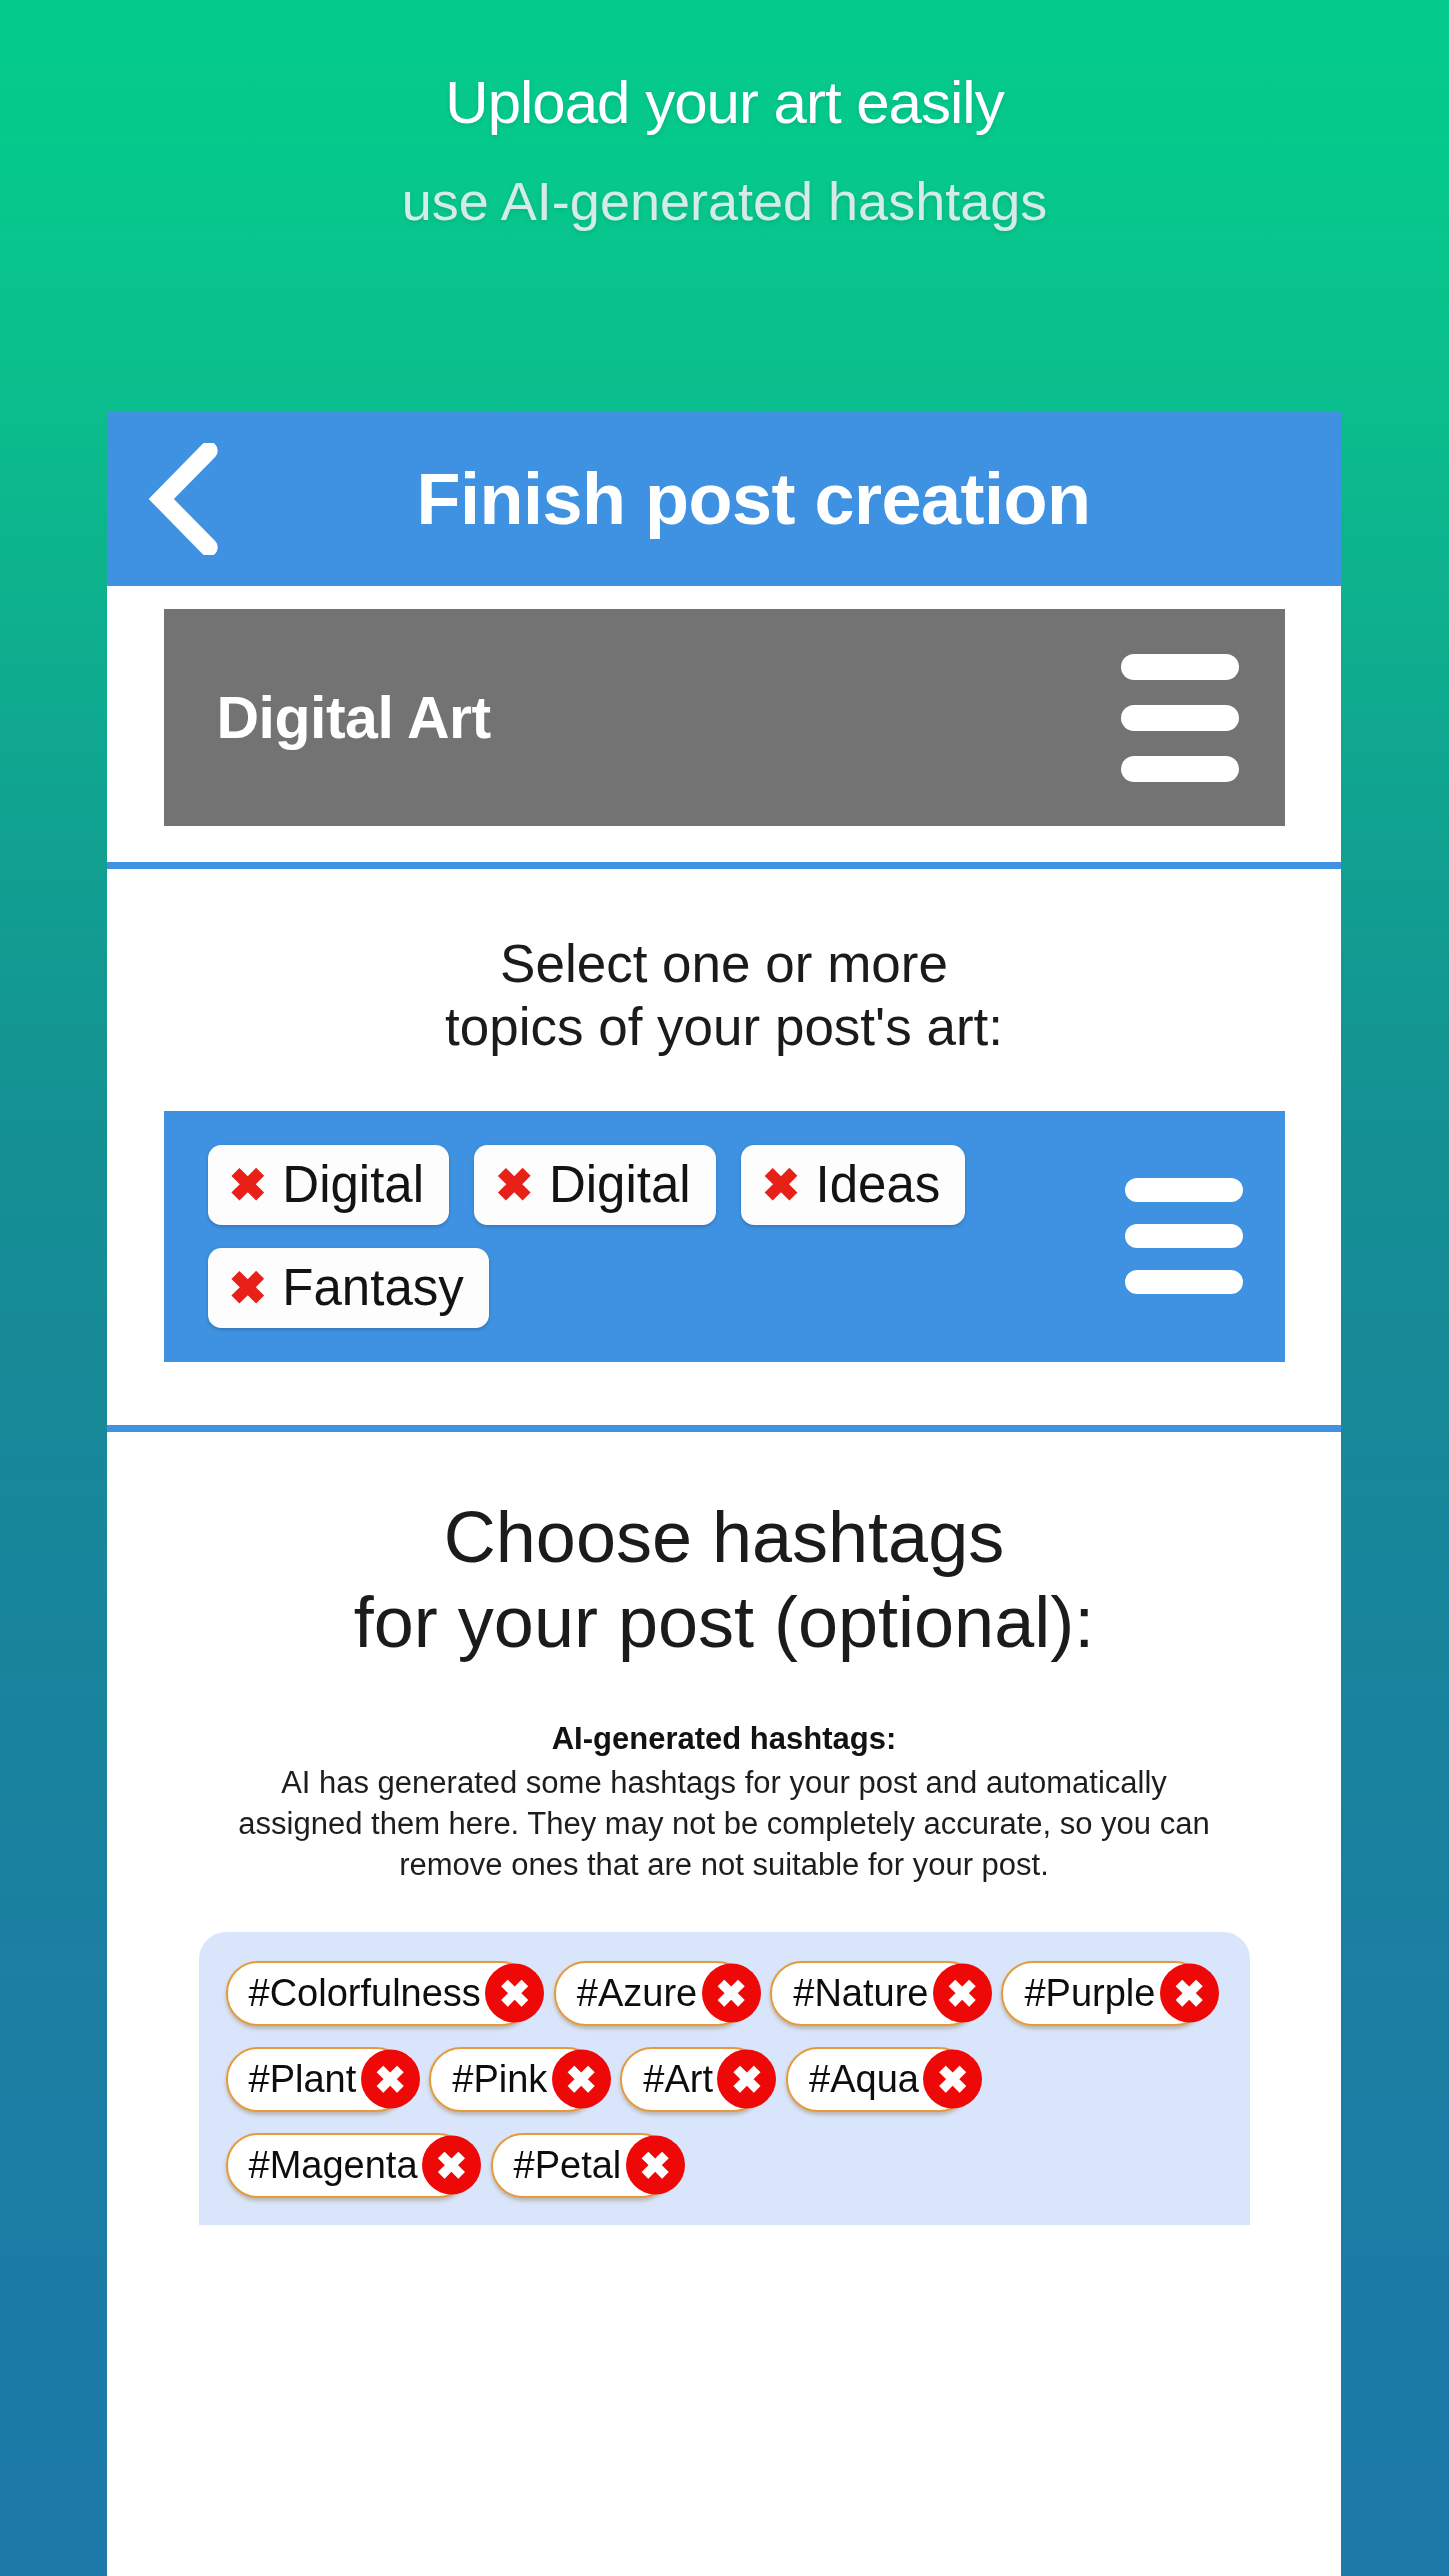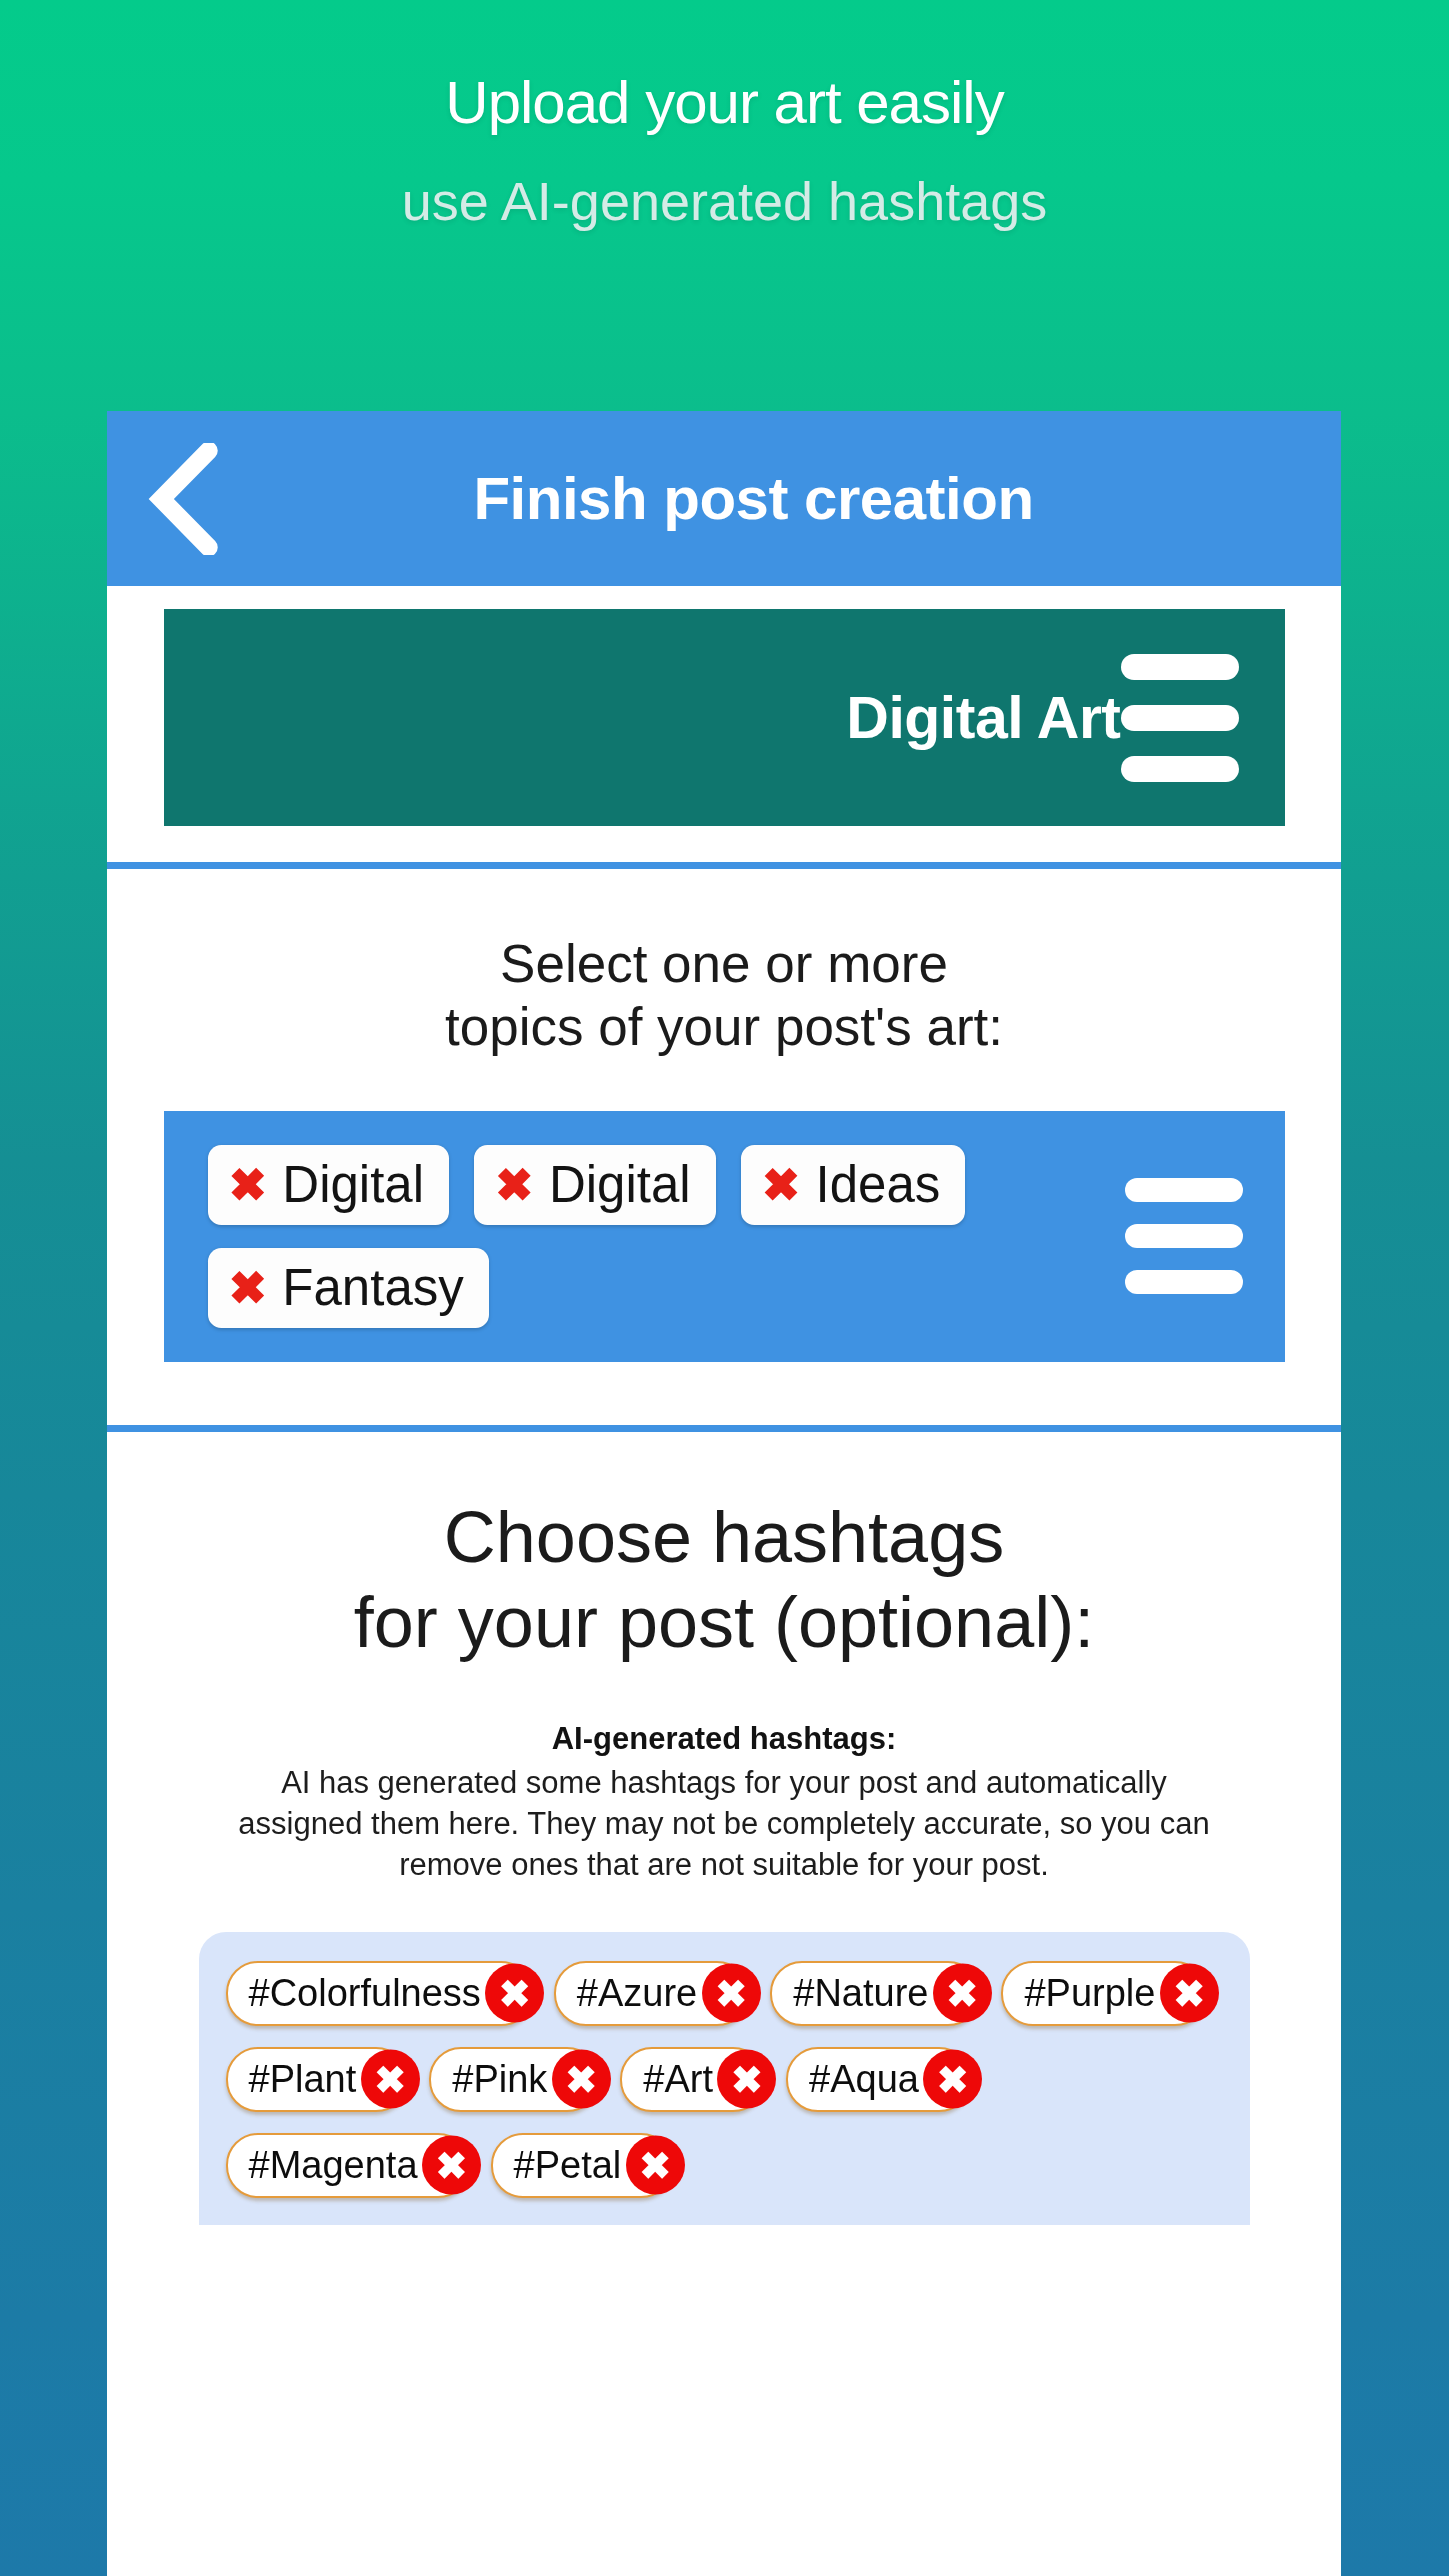--- a/index.html
+++ b/index.html
@@ -71,41 +71,40 @@
     width: 114px;
     display: flex;
     align-items: center;
     justify-content: center;
     margin-left: 21px;
   }
   .back-chevron svg { display: block; }
   .appbar-title {
     flex: 1;
     text-align: center;
-    font-size: 60px;
+    font-size: 72px;
     font-weight: bold;
     color: #ffffff;
     margin-left: -76px;
     letter-spacing: -0.5px;
   }
 
   
   .title-block {
     background: #ffffff;
     padding: 23px 0 36px 0;
   }
   .title-field {
     margin: 0 auto;
     width: 1121px;
     height: 217px;
-    background: #0f766e;
+    background: #737373;
     display: flex;
     align-items: center;
     padding: 0 46px 0 53px;
-    text-align: right;
   }
   .title-field-text {
     flex: 1;
     font-size: 59px;
     font-weight: bold;
     color: #ffffff;
     letter-spacing: -0.5px;
   }
 
   .hamburger {

